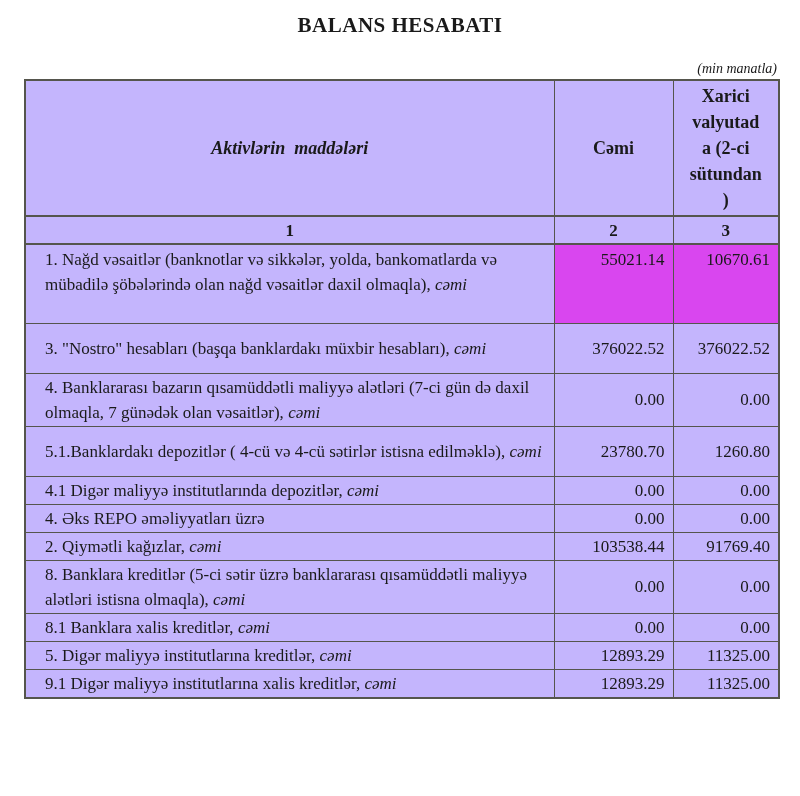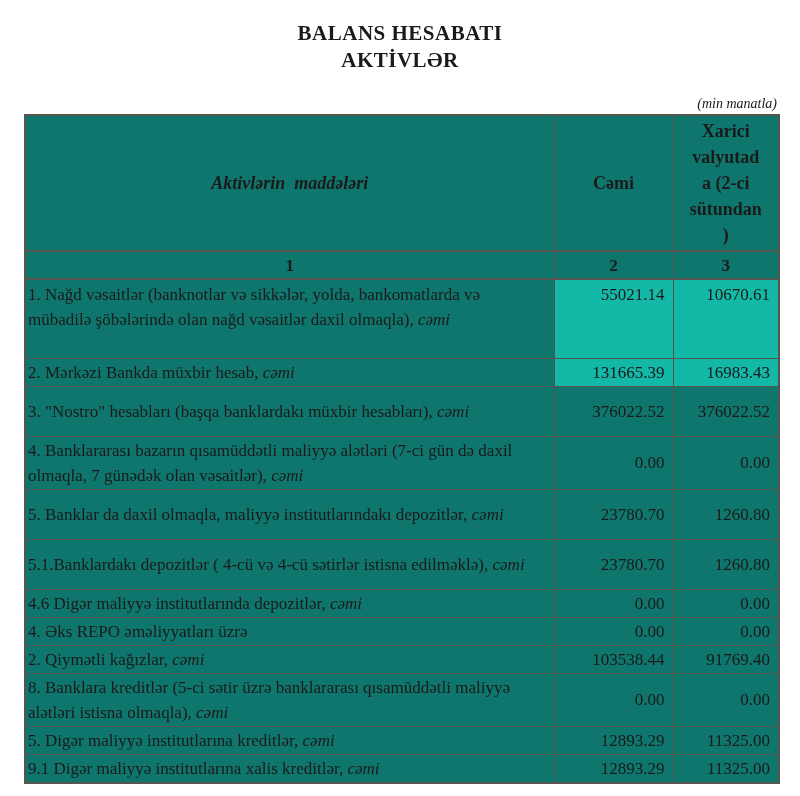--- a/index.html
+++ b/index.html
@@ -4,21 +4,21 @@
 <style>
   * { margin: 0; padding: 0; box-sizing: border-box; }
   html, body {
     width: 800px;
     background: #ffffff;
     font-family: "Liberation Serif", "DejaVu Serif", serif;
     color: #1a1a1a;
   }
   body { width: 800px; height: 796px; overflow: hidden; }
 
-  .title-block { text-align: center; padding-top: 20px; }
+  .title-block { text-align: center; padding-top: 12px; }
   .title-line {
     font-size: 21px;
     font-weight: bold;
     line-height: 27px;
     letter-spacing: 0.5px;
   }
 
   .unit-note {
     width: 777px;
     text-align: right;
@@ -34,21 +34,21 @@
     border-collapse: collapse;
     table-layout: fixed;
     border: 2px solid #55554d;
   }
   col.c-items { width: 529px; }
   col.c-total { width: 119px; }
   col.c-fx    { width: 106px; }
 
   td, th {
     border: 1px solid #55554d;
-    background: #0f766e;
+    background: #c4b5fd;
     font-size: 17px;
     line-height: 25px;
     vertical-align: middle;
     padding: 1px 6px;
     font-weight: normal;
   }
 
   tr.head-row th {
     font-weight: bold;
     text-align: center;
@@ -61,36 +61,35 @@
   tr.head-row { height: 131px; }
 
   tr.num-row td {
     font-weight: bold;
     text-align: center;
     border-bottom: 2px solid #55554d;
     padding: 0 6px;
   }
   tr.num-row { height: 28px; }
 
-  td.c-label { text-align: left; padding-left: 2px; padding-right: 8px; }
+  td.c-label { text-align: left; padding-left: 19px; padding-right: 8px; }
   td.c-num   { text-align: right; padding-right: 8px; }
   .it { font-style: italic; }
 
   tr.h1 { height: 26px; }
   tr.h2 { height: 50px; }
   tr.hx { height: 79px; }
   tr.hx td { vertical-align: top; padding-top: 2px; }
-  td.bg-white { background: #14b8a6; margin-top: 8px; }
+  td.bg-white { background: #d946ef; margin-top: 8px; }
 </style>
 </head>
 <body>
 
 <div class="title-block">
   <div class="title-line">BALANS HESABATI</div>
-  <div class="title-line">AKTİVLƏR</div>
 </div>
 
 <div class="unit-note">(min manatla)</div>
 
 <table class="balance">
   <colgroup>
       <col class="c-items">
       <col class="c-total">
       <col class="c-fx">
     </colgroup>
@@ -111,52 +110,42 @@
     <td>2</td>
     <td>3</td>
   </tr>
 
   <tr class="hx">
     <td class="c-label"><span>1. Nağd vəsaitlər (banknotlar və sikkələr, yolda, bankomatlarda və mübadilə şöbələrində olan nağd vəsaitlər daxil olmaqla), </span><span class="it">cəmi</span></td>
     <td class="c-num bg-white">55021.14</td>
     <td class="c-num bg-white">10670.61</td>
   </tr>
 
-  <tr class="h1">
-    <td class="c-label"><span>2. Mərkəzi Bankda müxbir hesab, </span><span class="it">cəmi</span></td>
-    <td class="c-num bg-white">131665.39</td>
-    <td class="c-num bg-white">16983.43</td>
-  </tr>
 
   <tr class="h2">
     <td class="c-label"><span>3. "Nostro" hesabları (başqa banklardakı müxbir hesabları), </span><span class="it">cəmi</span></td>
     <td class="c-num">376022.52</td>
     <td class="c-num">376022.52</td>
   </tr>
 
   <tr class="h2">
     <td class="c-label"><span>4. Banklararası bazarın qısamüddətli maliyyə alətləri (7-ci gün də daxil olmaqla, 7 günədək olan vəsaitlər), </span><span class="it">cəmi</span></td>
     <td class="c-num">0.00</td>
     <td class="c-num">0.00</td>
   </tr>
 
-  <tr class="h2">
-    <td class="c-label"><span>5. Banklar da daxil olmaqla, maliyyə institutlarındakı depozitlər, </span><span class="it">cəmi</span></td>
-    <td class="c-num">23780.70</td>
-    <td class="c-num">1260.80</td>
-  </tr>
 
   <tr class="h2">
     <td class="c-label"><span>5.1.Banklardakı depozitlər ( 4-cü və 4-cü sətirlər istisna edilməklə), </span><span class="it">cəmi</span></td>
     <td class="c-num">23780.70</td>
     <td class="c-num">1260.80</td>
   </tr>
 
   <tr class="h1">
-    <td class="c-label"><span>4.6 Digər maliyyə institutlarında depozitlər, </span><span class="it">cəmi</span></td>
+    <td class="c-label"><span>4.1 Digər maliyyə institutlarında depozitlər, </span><span class="it">cəmi</span></td>
     <td class="c-num">0.00</td>
     <td class="c-num">0.00</td>
   </tr>
 
   <tr class="h1">
     <td class="c-label"><span>4. Əks REPO əməliyyatları üzrə</span><span class="it"></span></td>
     <td class="c-num">0.00</td>
     <td class="c-num">0.00</td>
   </tr>
 
@@ -165,20 +154,25 @@
     <td class="c-num">103538.44</td>
     <td class="c-num">91769.40</td>
   </tr>
 
   <tr class="h2">
     <td class="c-label"><span>8. Banklara kreditlər (5-ci sətir üzrə banklararası qısamüddətli maliyyə alətləri istisna olmaqla), </span><span class="it">cəmi</span></td>
     <td class="c-num">0.00</td>
     <td class="c-num">0.00</td>
   </tr>
 
+  <tr class="h1">
+    <td class="c-label"><span>8.1 Banklara xalis kreditlər, </span><span class="it">cəmi</span></td>
+    <td class="c-num">0.00</td>
+    <td class="c-num">0.00</td>
+  </tr>
 
   <tr class="h1">
     <td class="c-label"><span>5. Digər maliyyə institutlarına kreditlər, </span><span class="it">cəmi</span></td>
     <td class="c-num">12893.29</td>
     <td class="c-num">11325.00</td>
   </tr>
 
   <tr class="h1">
     <td class="c-label"><span>9.1 Digər maliyyə institutlarına xalis kreditlər, </span><span class="it">cəmi</span></td>
     <td class="c-num">12893.29</td>

